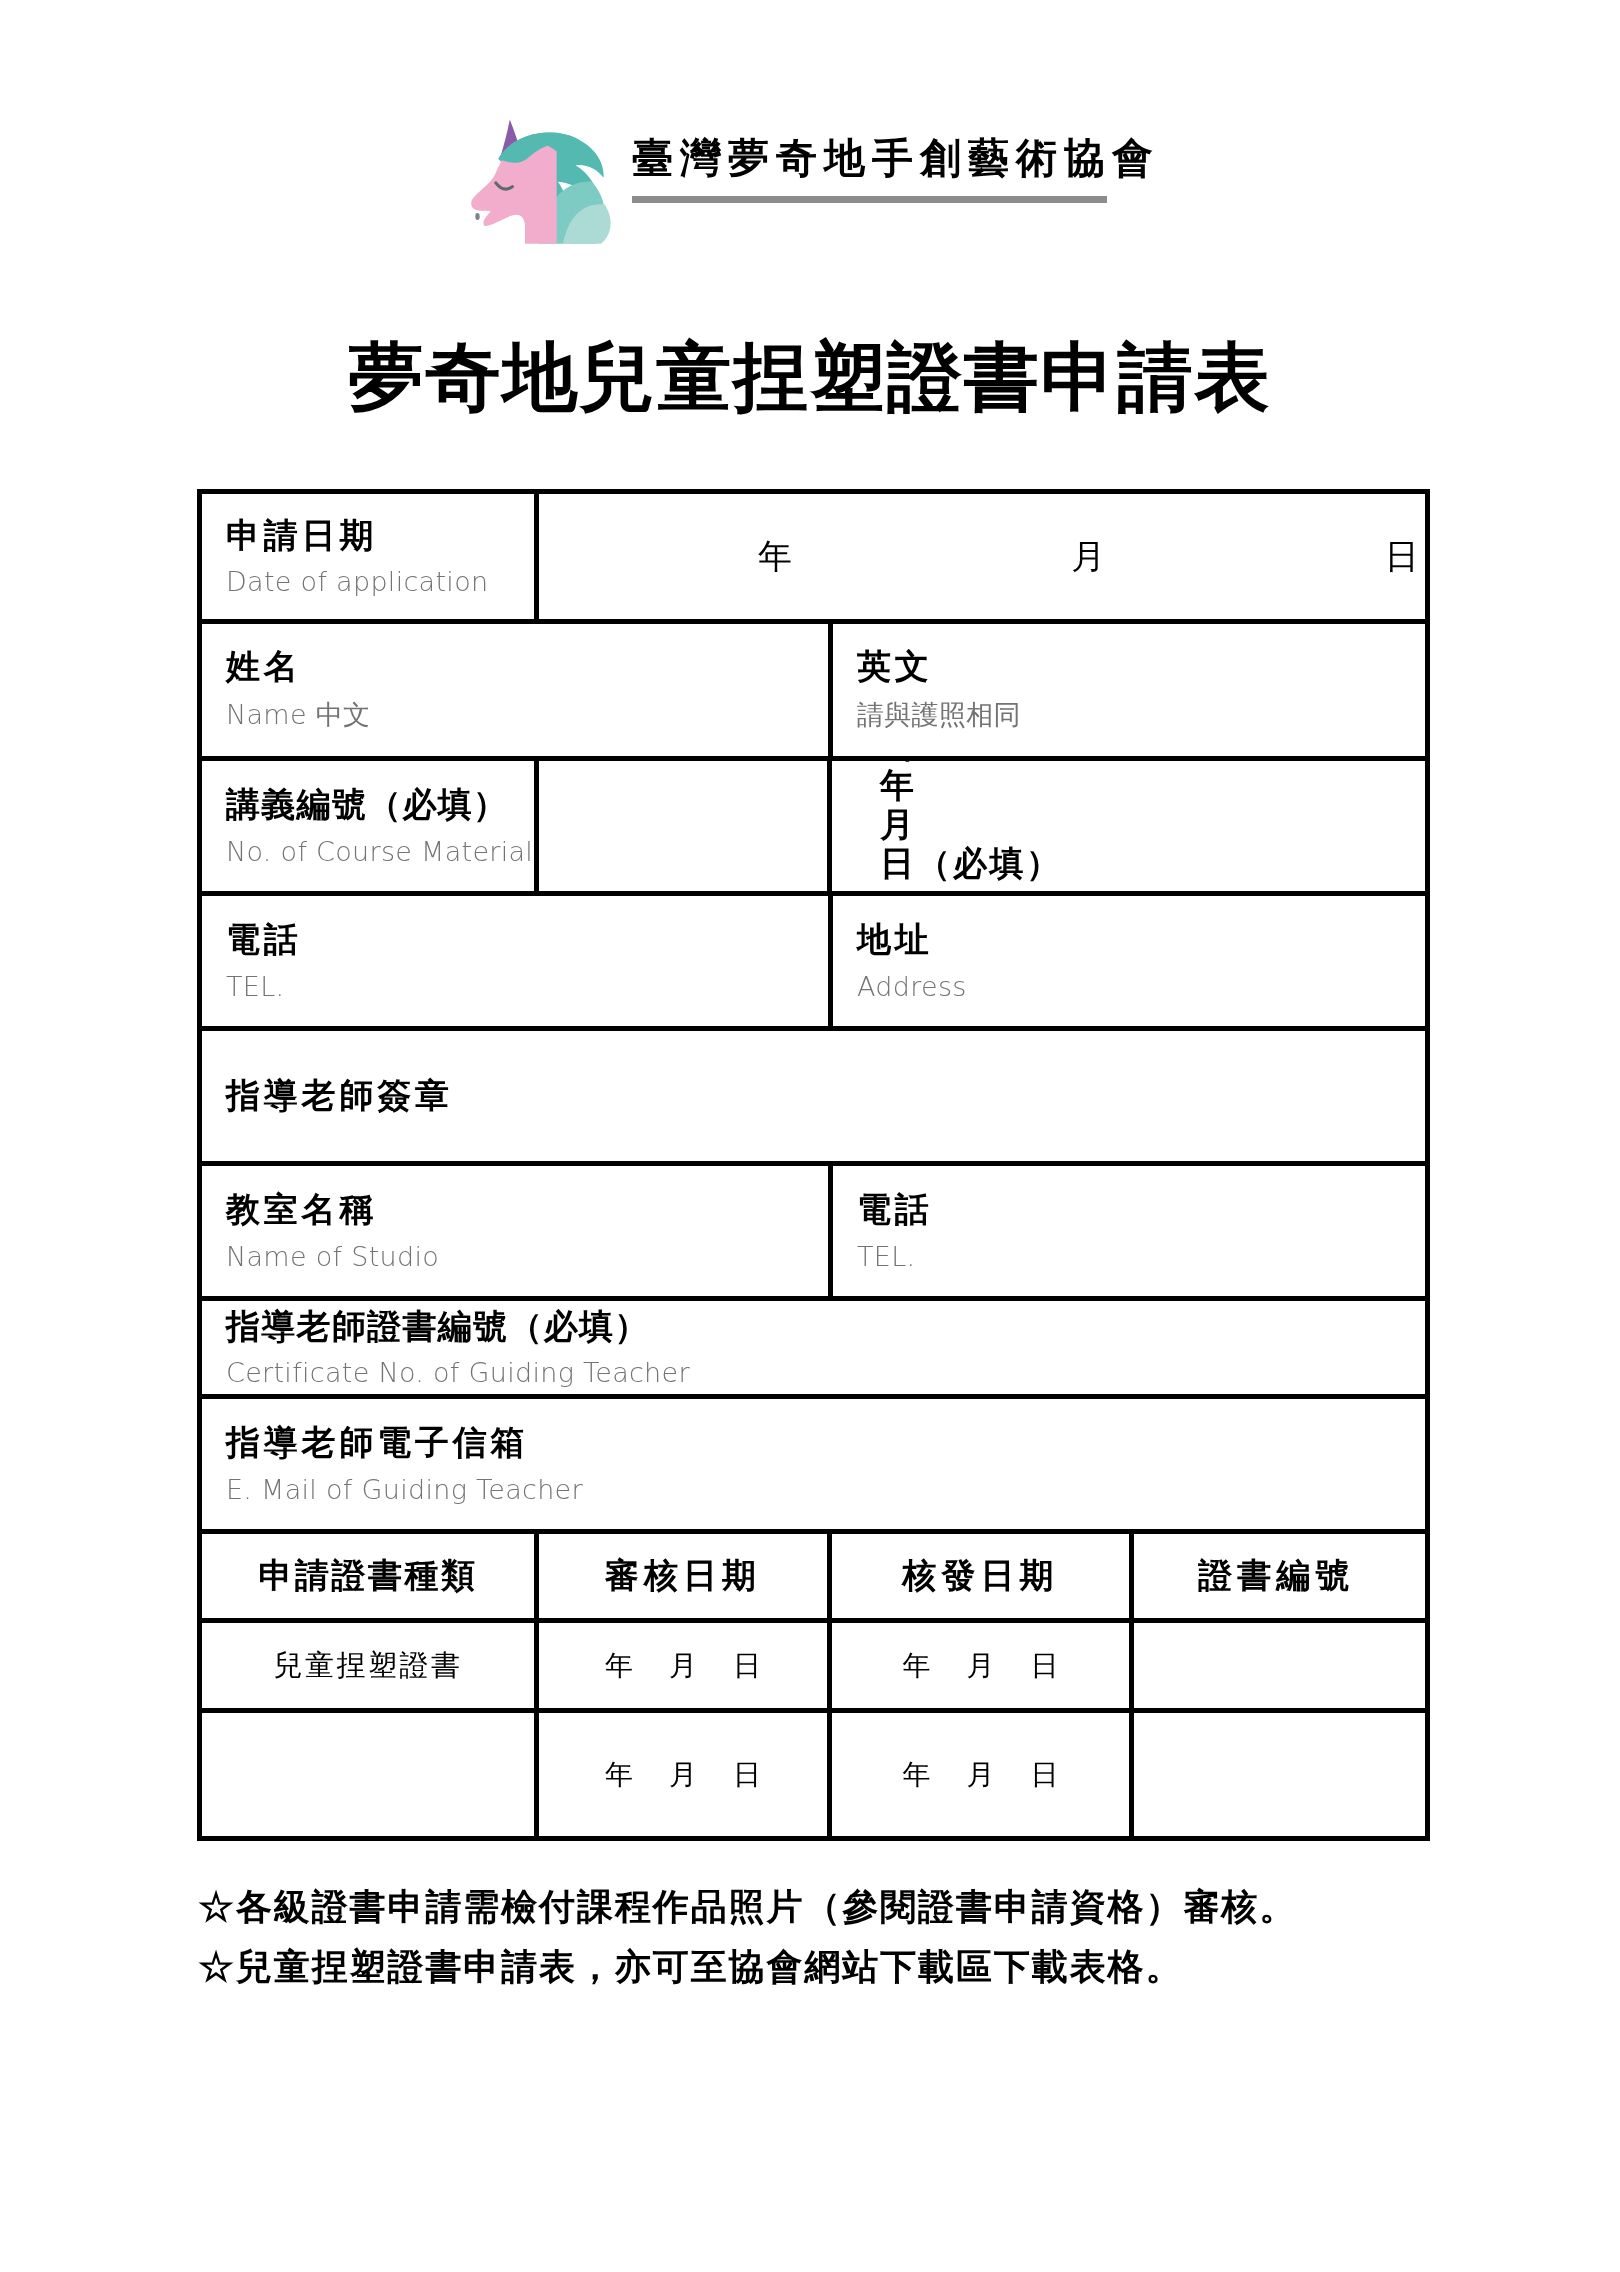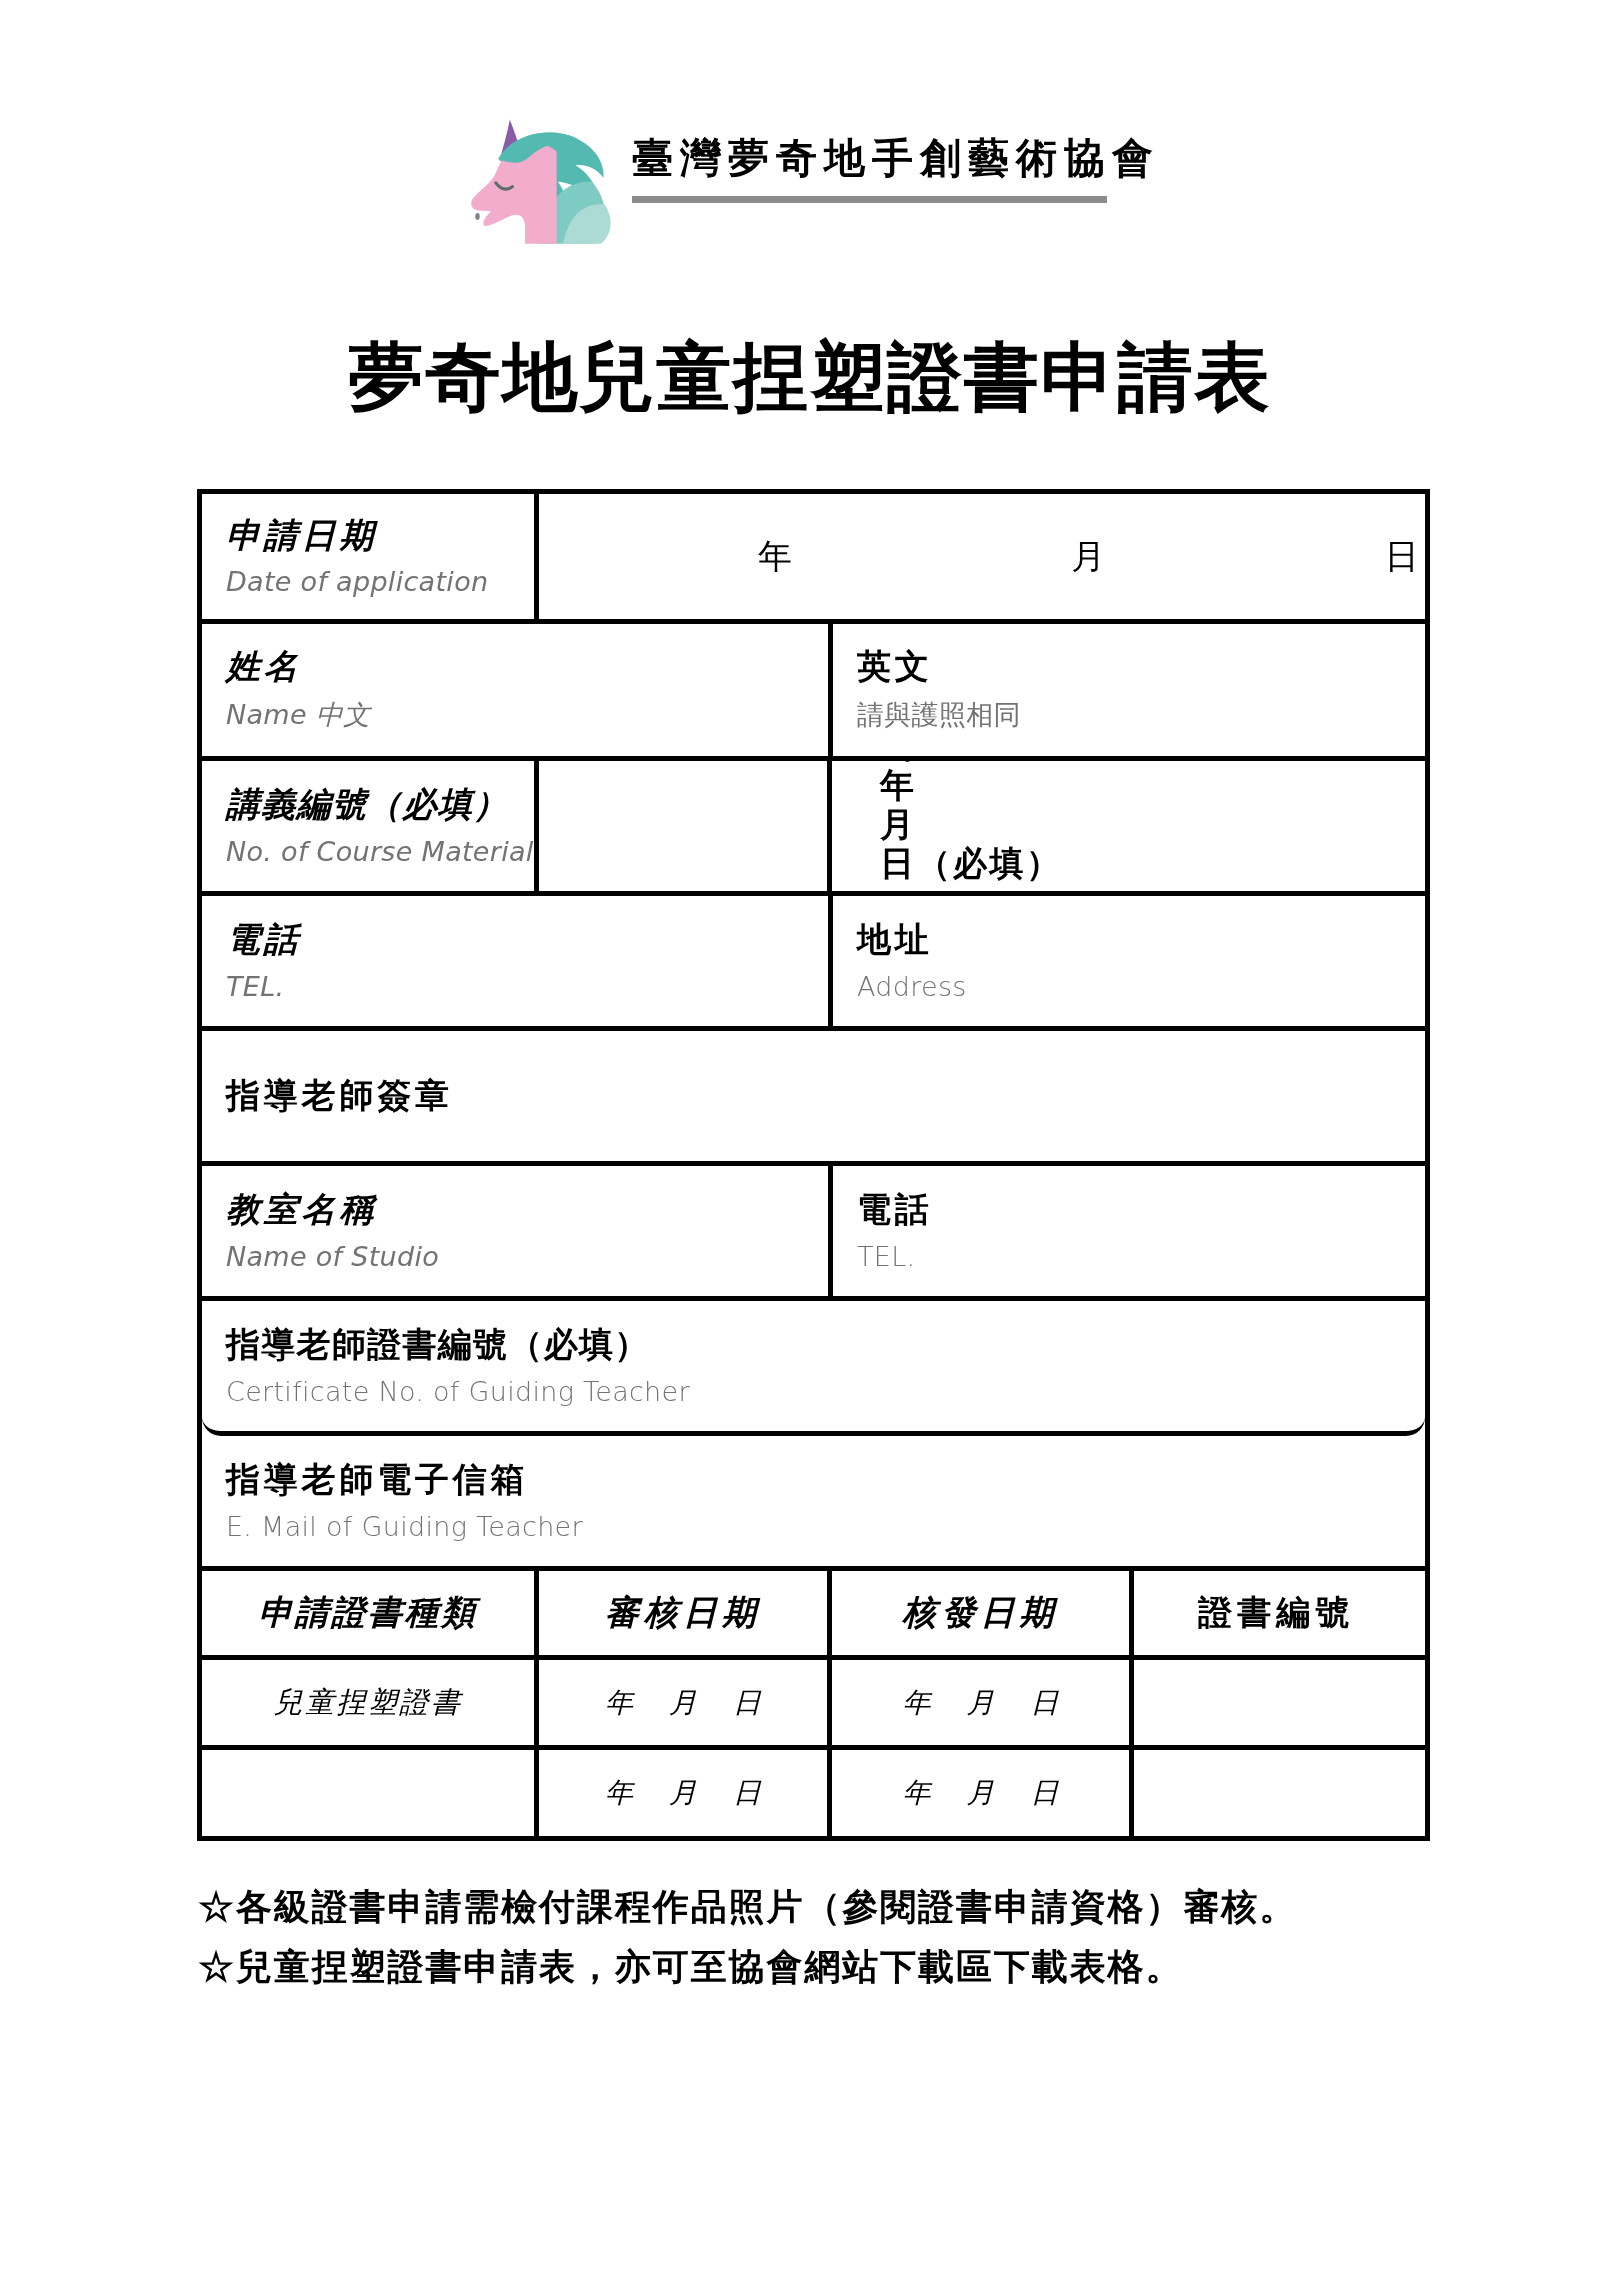--- a/index.html
+++ b/index.html
@@ -34,21 +34,21 @@
     position:absolute;left:197px;top:489px;width:1233px;height:1352px;
     border:5.7px solid #000;box-sizing:border-box;
     display:flex;flex-direction:column;
   }
   .trow{display:flex;flex-direction:row;border-bottom:5.1px solid #000;box-sizing:border-box;flex:0 0 auto;}
   .trow.last{border-bottom:none;flex:1 1 auto;}
   .cell{
     box-sizing:border-box;display:flex;flex-direction:column;justify-content:center;
     padding-left:24px;overflow:hidden;
   }
-  .cell.bordered{border-right:5.1px solid #000;font-style:italic;}
+  .cell.bordered{border-right:5.1px solid #000;}
   .cell.grow{flex:1 1 auto;padding-right:6.3px;}
   .zh{
     font-family:"DejaVu Serif","Liberation Serif",serif;
     font-size:34px;font-weight:600;letter-spacing:3.8px;line-height:1.15;white-space:nowrap;
   }
   .en{
     font-family:"DejaVu Sans","Liberation Sans",sans-serif;
     font-size:27px;font-weight:300;letter-spacing:0.3px;color:#737373;margin-top:11.4px;white-space:nowrap;
   }
   
@@ -185,21 +185,21 @@
     <div class="cell bordered" style="width:631px;">
       <div class="zh">教室名稱</div>
       <div class="en">Name of Studio</div>
     </div>
     <div class="cell grow">
       <div class="zh">電話</div>
       <div class="en">TEL.</div>
     </div>
   </div>
 
-  <div class="trow" style="height:135px;border-radius:19px;">
+  <div class="trow" style="height:98px;">
     <div class="cell grow">
       <div class="zh" style="letter-spacing:1.3px;">指導老師證書編號（必填）</div>
       <div class="en">Certificate No. of Guiding Teacher</div>
     </div>
   </div>
 
   <div class="trow" style="height:135px;">
     <div class="cell grow">
       <div class="zh">指導老師電子信箱</div>
       <div class="en">E. Mail of Guiding Teacher</div>

